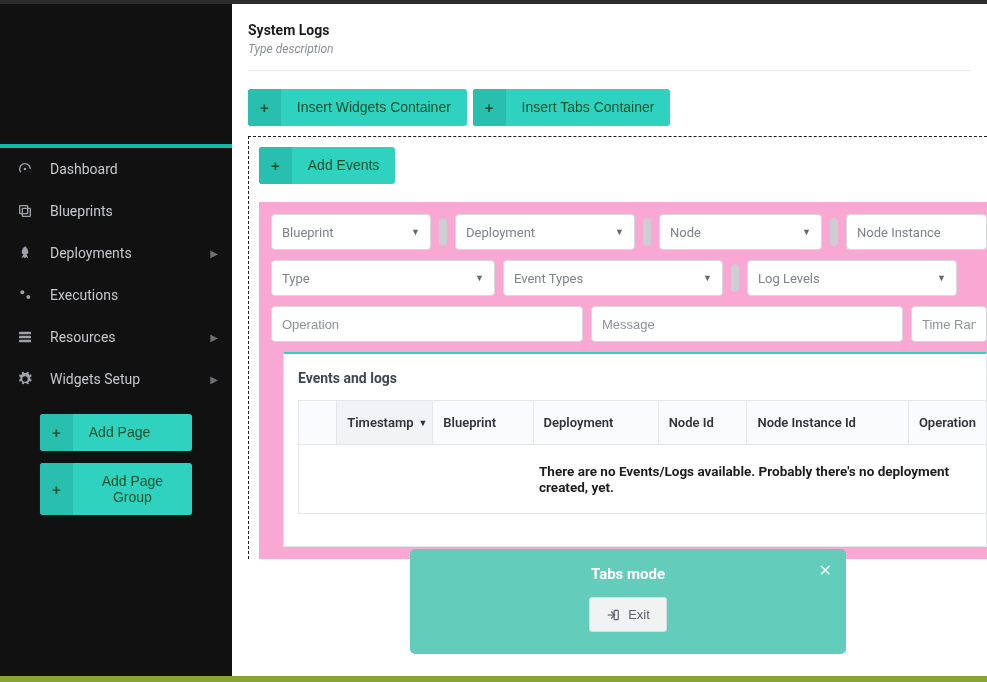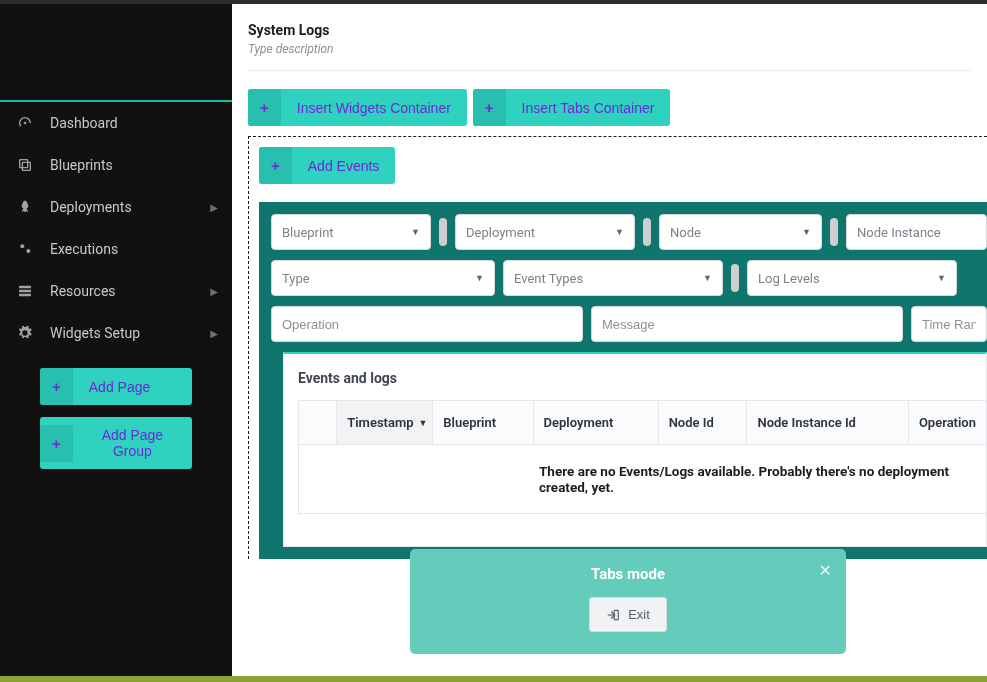--- a/index.html
+++ b/index.html
@@ -24,21 +24,22 @@
   background: #111;
   color: #9ea2a8;
   flex-shrink: 0;
   display: flex;
   flex-direction: column;
 }
 .sidebar-header {
   height: 96px;
 }
 .sidebar-nav {
-  border-top: 2px solid #14b8a6;
+  border-top: 4px solid #14b8a6;
+  margin-top: 44px;
 }
 .nav-item {
   display: flex;
   align-items: center;
   padding: 13px 14px;
   font-size: 14px;
   cursor: pointer;
   color: #c5c8cc;
   position: relative;
 }
@@ -54,26 +55,25 @@
   color: #6c6f74;
 }
 .sidebar-buttons {
   padding: 14px 40px;
   display: flex;
   flex-direction: column;
   gap: 12px;
 }
 .btn {
   display: inline-flex;
-  align-items: center;
   border: none;
   cursor: pointer;
   font-size: 14px;
   border-radius: 3px;
-  color: #6d28d9;
+  color: #14532d;
 }
 .btn-teal { background: #2fd2bf; }
 .btn-teal .btn-icon-seg {
   background: #28bfae;
   padding: 10px 12px;
   display: inline-flex;
   align-items: center;
   justify-content: center;
   border-top-left-radius: 3px;
   border-bottom-left-radius: 3px;
@@ -113,21 +113,21 @@
 .widget-container {
   border: 1px dashed #1b1c1d;
   margin: 0 0 0 16px;
   border-right: none;
   border-bottom: none;
 }
 .widget-container-inner {
   padding: 10px 0 0 10px;
 }
 .filters-panel {
-  background: #0f766e;
+  background: #f9a8d4;
   margin-top: 18px;
   padding: 12px 0 12px 12px;
 }
 .filter-row {
   display: flex;
   gap: 8px;
   margin-bottom: 10px;
   align-items: center;
 }
 .filter-select, .filter-input {

